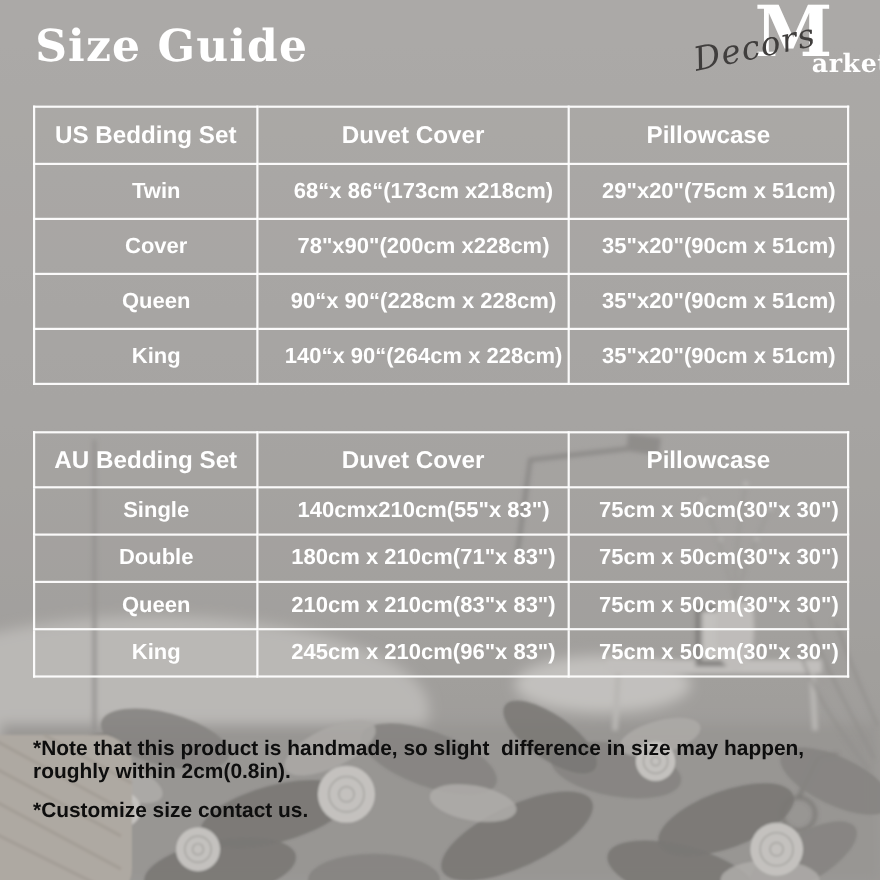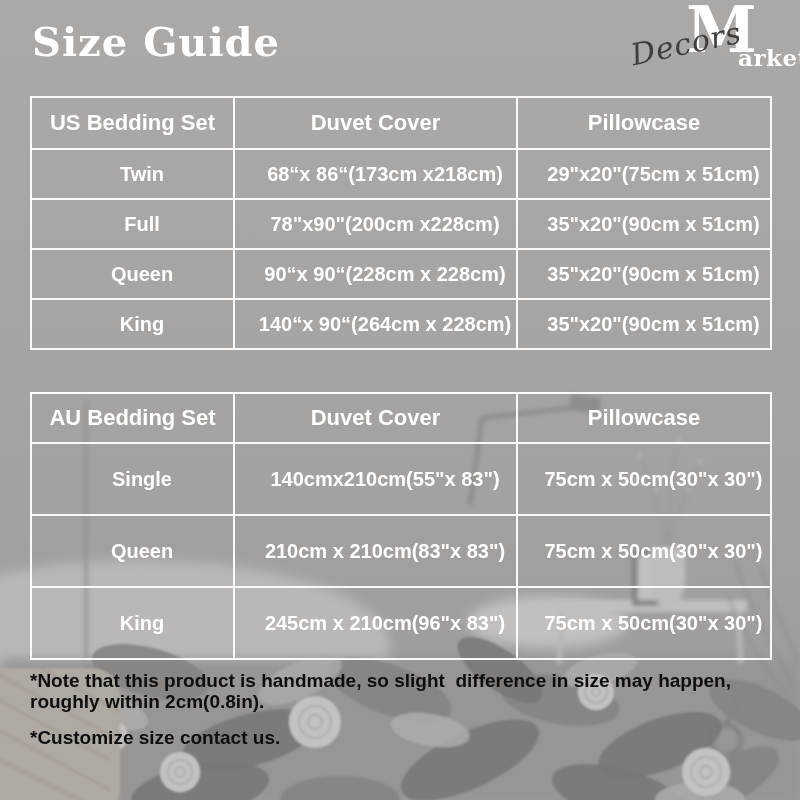--- a/index.html
+++ b/index.html
@@ -45,21 +45,21 @@
     text-align:center;vertical-align:middle;
     color:#ffffff;padding:0;overflow:hidden;white-space:nowrap;
   }
   th{font-size:22px;font-weight:700;}
   td{font-size:20px;font-weight:700;padding-left:19px;}
   #table-us{top:96px;}
   #table-us thead tr{height:52px;}
   #table-us tbody tr{height:50px;}
   #table-au{top:392px;}
   #table-au thead tr{height:50px;}
-  #table-au tbody tr{height:72px;}
+  #table-au tbody tr{height:43px;}
   
   .note{
     position:absolute;left:30px;width:748px;margin:0;
     font-size:19px;font-weight:700;color:#0e0e0e;
     line-height:21px;white-space:pre-wrap;
   }
   #note-1{top:670px;}
   #note-2{top:727px;}
 </style>
 </head>
@@ -200,21 +200,21 @@
           <th>Pillowcase</th>
         </tr>
       </thead>
       <tbody>
         <tr>
           <td>Twin</td>
           <td>68“x 86“(173cm x218cm)</td>
           <td>29"x20"(75cm x 51cm)</td>
         </tr>
         <tr>
-          <td>Full</td>
+          <td>Cover</td>
           <td>78"x90"(200cm x228cm)</td>
           <td>35"x20"(90cm x 51cm)</td>
         </tr>
         <tr>
           <td>Queen</td>
           <td>90“x 90“(228cm x 228cm)</td>
           <td>35"x20"(90cm x 51cm)</td>
         </tr>
         <tr>
           <td>King</td>
@@ -237,20 +237,25 @@
           <th>Pillowcase</th>
         </tr>
       </thead>
       <tbody>
         <tr>
           <td>Single</td>
           <td>140cmx210cm(55"x 83")</td>
           <td>75cm x 50cm(30"x 30")</td>
         </tr>
         <tr>
+          <td>Double</td>
+          <td>180cm x 210cm(71"x 83")</td>
+          <td>75cm x 50cm(30"x 30")</td>
+        </tr>
+        <tr>
           <td>Queen</td>
           <td>210cm x 210cm(83"x 83")</td>
           <td>75cm x 50cm(30"x 30")</td>
         </tr>
         <tr>
           <td>King</td>
           <td>245cm x 210cm(96"x 83")</td>
           <td>75cm x 50cm(30"x 30")</td>
         </tr>
       </tbody>

